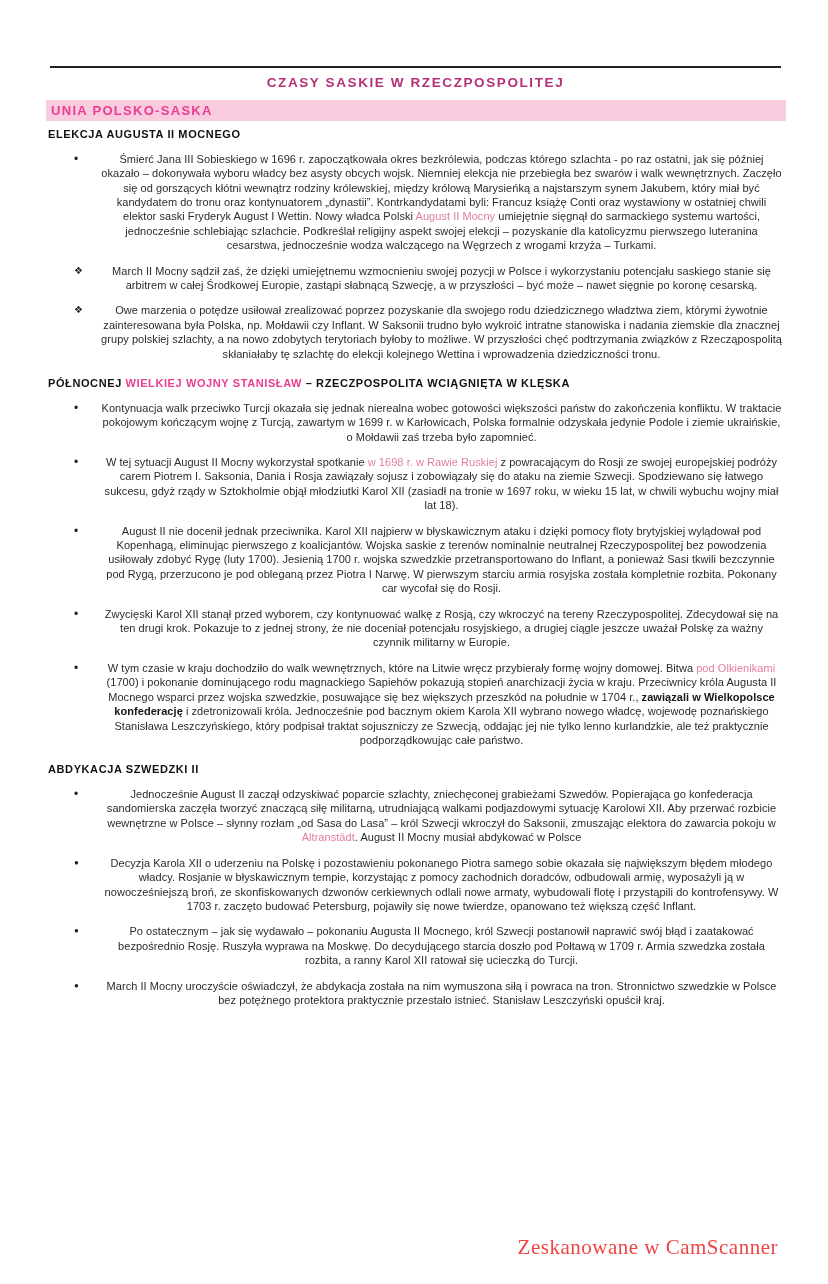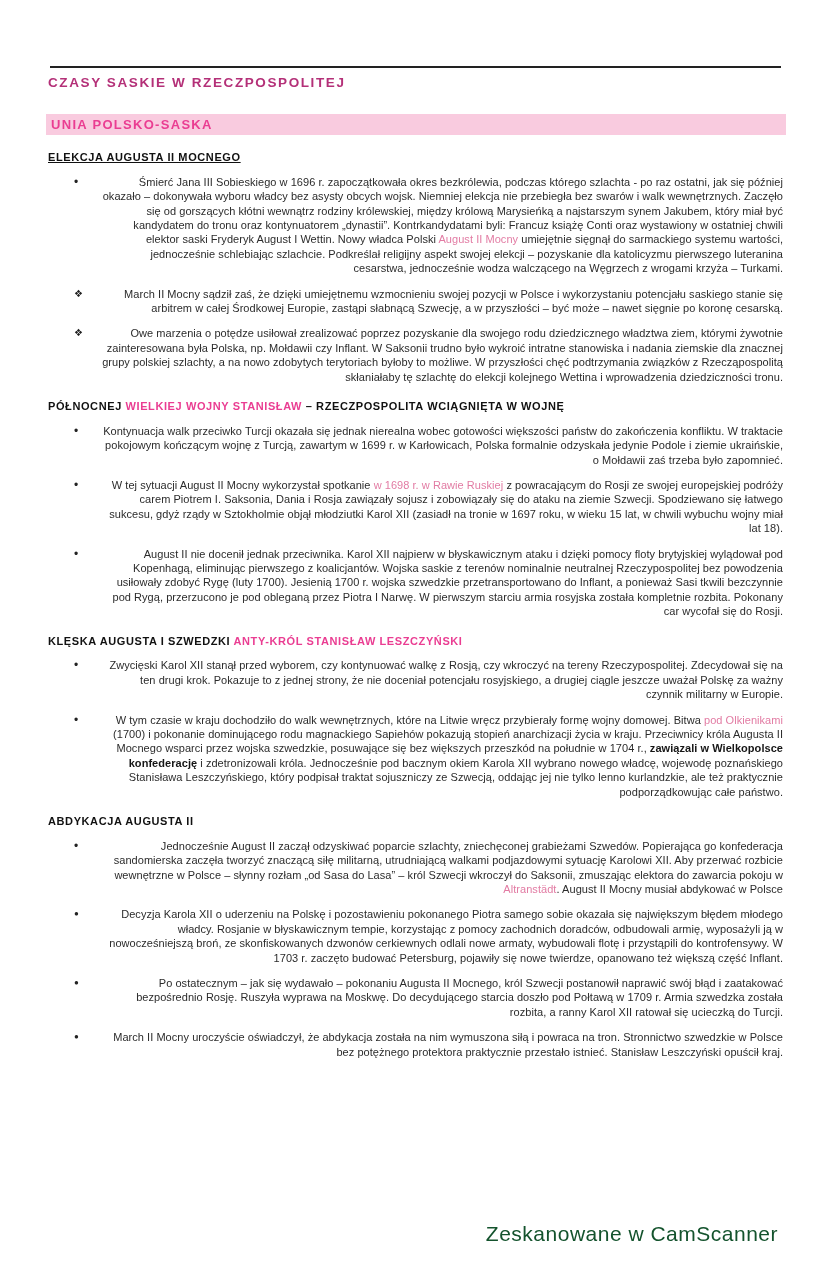--- a/index.html
+++ b/index.html
@@ -3,48 +3,48 @@
 <meta charset="utf-8">
 <style>
   html,body{margin:0;padding:0;}
   body{
     width:828px;height:1284px;background:#ffffff;position:relative;overflow:hidden;
     font-family:"Liberation Sans", sans-serif;color:#2b2b2b;
   }
   .page{padding:66px 45px 0 48px;position:relative;}
   .top-rule{height:2px;background:#222;margin:0 2px;}
   .doc-title{
-    text-align:left;font-size:13.5px;font-weight:bold;letter-spacing:1.6px;
-    color:#b43078;margin:7px 0 24px;
+    text-align:center;font-size:13.5px;font-weight:bold;letter-spacing:1.6px;
+    color:#b43078;margin:7px 0 10px;
   }
   .banner{
     background:#f9cbdf;height:21px;display:flex;align-items:center;
-    margin:0 -3px 16px -2px;padding-left:5px;
+    margin:0 -3px 7px -2px;padding-left:5px;
   }
   .banner-label{color:#ea3d92;font-size:13px;font-weight:bold;letter-spacing:1.3px;}
   .section-heading{
     font-size:11px;font-weight:bold;letter-spacing:0.6px;color:#111;
     margin:16px 0 10px;line-height:1.25;
   }
-  #sections .section:first-child .section-heading{margin-top:1px;text-decoration:underline;}
+  #sections .section:first-child .section-heading{margin-top:1px;}
   .section-heading .pink{color:#ea3d92;}
   .bullet{display:flex;align-items:flex-start;margin:0 0 11px;padding-left:26px;}
   .marker{flex:0 0 26px;line-height:14.4px;color:#222;}
   .marker-dot{font-size:12px;}
   .marker-diamond{font-size:10px;}
   .marker-disc{font-size:8px;line-height:14.4px;}
   .bullet-text{
     margin:0;font-size:11px;line-height:14.4px;letter-spacing:0.05px;
-    flex:1 1 auto;text-align:right;
+    flex:1 1 auto;text-align:center;
   }
   .bullet-text .pink{color:#e27ba3;}
   .bullet-text .bold{font-weight:bold;color:#161616;}
   .watermark{
-    position:absolute;right:50px;bottom:38px;
-    font-size:21px;color:#14532d;letter-spacing:0.5px;
+    position:absolute;right:50px;bottom:24px;
+    font-size:21px;color:#ef4444;letter-spacing:0.5px;font-family:Liberation Serif, serif;
   }
 </style>
 </head>
 <body>
 
 <div class="page">
   <div class="top-rule"></div>
   <h1 class="doc-title">CZASY SASKIE W RZECZPOSPOLITEJ</h1>
   <div class="banner">
     <span class="banner-label">UNIA POLSKO-SASKA</span>
@@ -59,47 +59,46 @@
         <div class="bullet">
           <span class="marker marker-diamond">❖</span>
           <p class="bullet-text"><span>March II Mocny sądził zaś, że dzięki umiejętnemu wzmocnieniu swojej pozycji w Polsce i wykorzystaniu potencjału saskiego stanie się arbitrem w całej Środkowej Europie, zastąpi słabnącą Szwecję, a w przyszłości – być może – nawet sięgnie po koronę cesarską.</span></p>
         </div>
         <div class="bullet">
           <span class="marker marker-diamond">❖</span>
           <p class="bullet-text"><span>Owe marzenia o potędze usiłował zrealizować poprzez pozyskanie dla swojego rodu dziedzicznego władztwa ziem, którymi żywotnie zainteresowana była Polska, np. Mołdawii czy Inflant. W Saksonii trudno było wykroić intratne stanowiska i nadania ziemskie dla znacznej grupy polskiej szlachty, a na nowo zdobytych terytoriach byłoby to możliwe. W przyszłości chęć podtrzymania związków z Rzecząpospolitą skłaniałaby tę szlachtę do elekcji kolejnego Wettina i wprowadzenia dziedziczności tronu.</span></p>
         </div>
       </section>
       <section class="section">
-        <h2 class="section-heading"><span>PÓŁNOCNEJ </span><span class="pink">WIELKIEJ WOJNY STANISŁAW</span><span> – RZECZPOSPOLITA WCIĄGNIĘTA W WOJNĘ</span></h2>
+        <h2 class="section-heading"><span>PÓŁNOCNEJ </span><span class="pink">WIELKIEJ WOJNY STANISŁAW</span><span> – RZECZPOSPOLITA WCIĄGNIĘTA W KLĘSKA</span></h2>
         <div class="bullet">
           <span class="marker marker-dot">•</span>
           <p class="bullet-text"><span>Kontynuacja walk przeciwko Turcji okazała się jednak nierealna wobec gotowości większości państw do zakończenia konfliktu. W traktacie pokojowym kończącym wojnę z Turcją, zawartym w 1699 r. w Karłowicach, Polska formalnie odzyskała jedynie Podole i ziemie ukraińskie, o Mołdawii zaś trzeba było zapomnieć.</span></p>
         </div>
         <div class="bullet">
           <span class="marker marker-dot">•</span>
           <p class="bullet-text"><span>W tej sytuacji August II Mocny wykorzystał spotkanie </span><span class="pink">w 1698 r. w Rawie Ruskiej</span><span> z powracającym do Rosji ze swojej europejskiej podróży carem Piotrem I. Saksonia, Dania i Rosja zawiązały sojusz i zobowiązały się do ataku na ziemie Szwecji. Spodziewano się łatwego sukcesu, gdyż rządy w Sztokholmie objął młodziutki Karol XII (zasiadł na tronie w 1697 roku, w wieku 15 lat, w chwili wybuchu wojny miał lat 18).</span></p>
         </div>
         <div class="bullet">
           <span class="marker marker-dot">•</span>
           <p class="bullet-text"><span>August II nie docenił jednak przeciwnika. Karol XII najpierw w błyskawicznym ataku i dzięki pomocy floty brytyjskiej wylądował pod Kopenhagą, eliminując pierwszego z koalicjantów. Wojska saskie z terenów nominalnie neutralnej Rzeczypospolitej bez powodzenia usiłowały zdobyć Rygę (luty 1700).  Jesienią 1700 r. wojska szwedzkie przetransportowano do Inflant, a ponieważ Sasi tkwili bezczynnie pod Rygą, przerzucono je pod obleganą przez Piotra I Narwę. W pierwszym starciu armia rosyjska została kompletnie rozbita. Pokonany car wycofał się do Rosji.</span></p>
         </div>
       </section>
       <section class="section">
-        <h2 class="section-heading"><span>KLĘSKA AUGUSTA I SZWEDZKI </span><span class="pink">ANTY-KRÓL STANISŁAW LESZCZYŃSKI</span></h2>
         <div class="bullet">
           <span class="marker marker-dot">•</span>
           <p class="bullet-text"><span>Zwycięski Karol XII stanął przed wyborem, czy kontynuować walkę z Rosją, czy wkroczyć na tereny Rzeczypospolitej. Zdecydował się na ten drugi krok. Pokazuje to z jednej strony, że nie doceniał potencjału rosyjskiego, a drugiej ciągle jeszcze uważał Polskę za ważny czynnik militarny w Europie.</span></p>
         </div>
         <div class="bullet">
           <span class="marker marker-dot">•</span>
           <p class="bullet-text"><span>W tym czasie w kraju dochodziło do walk wewnętrznych, które na Litwie wręcz przybierały formę wojny domowej. Bitwa </span><span class="pink">pod Olkienikami</span><span> (1700) i pokonanie dominującego rodu magnackiego Sapiehów pokazują stopień anarchizacji życia w kraju. Przeciwnicy króla Augusta II Mocnego wsparci przez wojska szwedzkie, posuwające się bez większych przeszkód na południe w 1704 r., </span><span class="bold">zawiązali w Wielkopolsce konfederację</span><span> i zdetronizowali króla.  Jednocześnie pod bacznym okiem Karola XII wybrano nowego władcę, wojewodę poznańskiego Stanisława Leszczyńskiego, który podpisał traktat sojuszniczy ze Szwecją, oddając jej nie tylko lenno kurlandzkie, ale też praktycznie podporządkowując całe państwo.</span></p>
         </div>
       </section>
       <section class="section">
-        <h2 class="section-heading"><span>ABDYKACJA AUGUSTA II</span></h2>
+        <h2 class="section-heading"><span>ABDYKACJA SZWEDZKI II</span></h2>
         <div class="bullet">
           <span class="marker marker-dot">•</span>
           <p class="bullet-text"><span>Jednocześnie August II zaczął odzyskiwać poparcie szlachty, zniechęconej grabieżami Szwedów. Popierająca go konfederacja sandomierska zaczęła tworzyć znaczącą siłę militarną, utrudniającą walkami podjazdowymi sytuację Karolowi XII. Aby przerwać rozbicie wewnętrzne w Polsce – słynny rozłam „od Sasa do Lasa” – król Szwecji wkroczył do Saksonii, zmuszając elektora do zawarcia pokoju w </span><span class="pink">Altranstädt</span><span>. August II Mocny musiał abdykować w Polsce</span></p>
         </div>
         <div class="bullet">
           <span class="marker marker-disc">●</span>
           <p class="bullet-text"><span>Decyzja Karola XII o uderzeniu na Polskę i pozostawieniu pokonanego Piotra samego sobie okazała się największym błędem młodego władcy. Rosjanie w błyskawicznym tempie, korzystając z pomocy zachodnich doradców, odbudowali armię, wyposażyli ją w nowocześniejszą broń, ze skonfiskowanych dzwonów cerkiewnych odlali nowe armaty, wybudowali flotę i przystąpili do kontrofensywy. W 1703 r. zaczęto budować Petersburg, pojawiły się nowe twierdze, opanowano też większą część Inflant.</span></p>
         </div>
         <div class="bullet">
           <span class="marker marker-disc">●</span>

